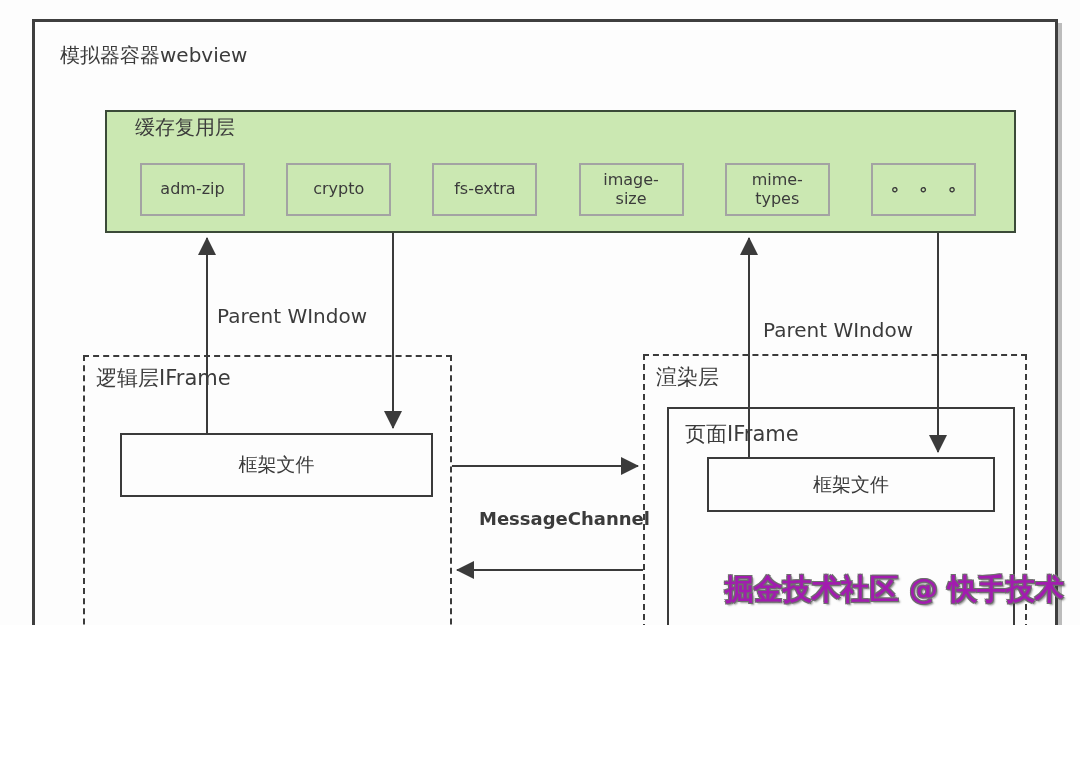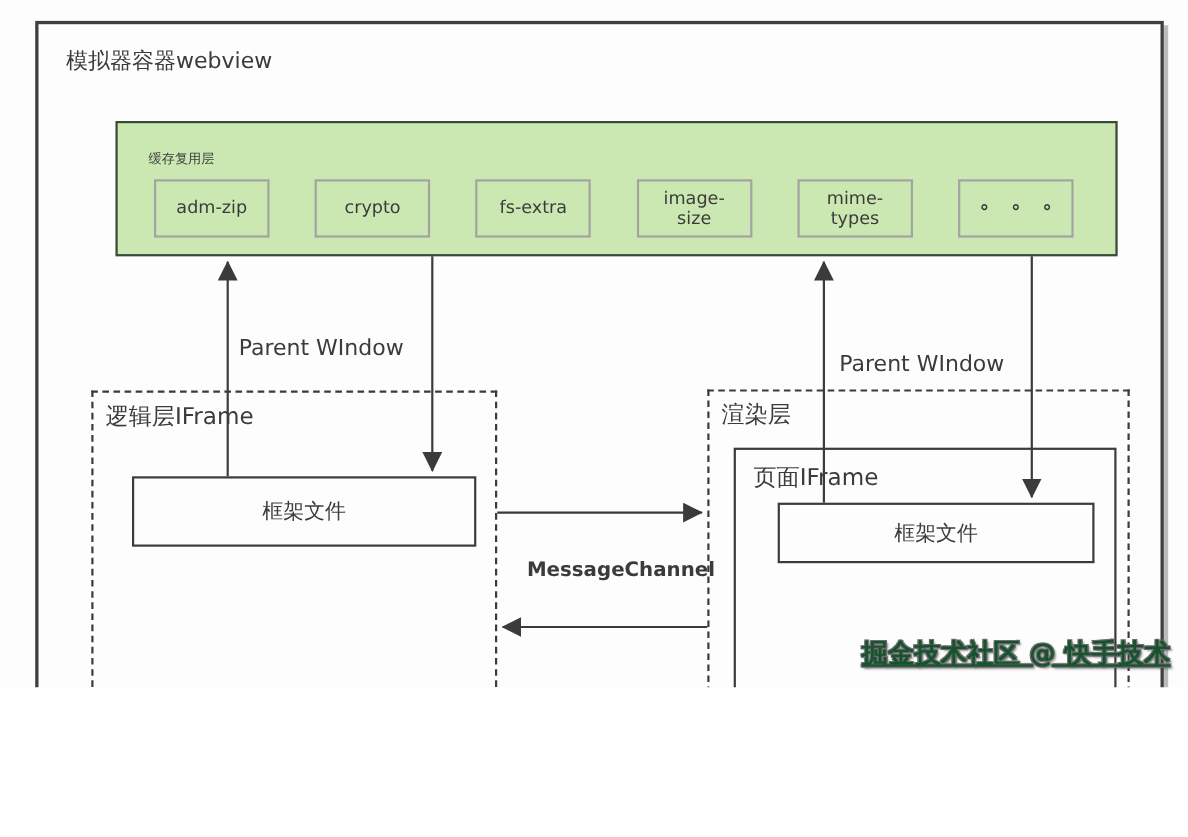--- a/index.html
+++ b/index.html
@@ -17,21 +17,21 @@
   }
   .diagram-title {
     position:absolute; left:60px; top:42px; font-size:20px; z-index:3;
   }
   .cache-layer {
     position:absolute; left:105px; top:110px; width:911px; height:123px;
     background:#cbe8b2; border:2px solid #3b4a38; box-sizing:border-box;
     z-index:1;
   }
   .cache-label {
-    position:absolute; left:28px; top:24px; font-size:12px;font-family:Liberation Mono, monospace;
+    position:absolute; left:28px; top:2px; font-size:20px;font-family:Liberation Mono, monospace;
   }
   .modules {
     position:absolute; left:33px; right:38px; top:51px; height:53px;
     display:flex; justify-content:space-between;
   }
   .module-box {
     width:105px; height:53px; border:2px solid #a3a3a3; box-sizing:border-box;
     display:flex; align-items:center; justify-content:center;
     font-size:16px; text-align:center; line-height:1.15;
   }
@@ -57,26 +57,25 @@
   }
   .logic-file-box  { left:120px; top:433px; width:313px; height:64px; }
   .render-file-box { left:707px; top:457px; width:288px; height:55px; }
   .arrows-svg { position:absolute; left:0; top:0; z-index:2; pointer-events:none; }
   .conn-label { position:absolute; z-index:3; white-space:nowrap; }
   .pw-left  { left:217px; top:304px; font-size:20px; }
   .pw-right { left:763px; top:318px; font-size:20px; }
   .mc-label { left:479px; top:508px; font-size:18px; font-weight:600; }
   .watermark {
     position:absolute; right:16px; bottom:15px; z-index:5;
-    font-size:24px; font-weight:bold; color:#14532d; white-space:nowrap;
+    font-size:29px; font-weight:bold; color:#a21caf; white-space:nowrap;
     text-shadow:
       -1px -1px 0 #6e6e6e, 1px -1px 0 #6e6e6e,
       -1px 1px 0 #6e6e6e, 1px 1px 0 #6e6e6e,
       2px 2px 2px rgba(60,60,60,0.55);
-    text-decoration: underline;
   }
 </style>
 </head>
 <body>
 
 <div class="canvas">
 
   <div class="outer-box"></div>
 
   <div class="diagram-title">模拟器容器webview</div>

